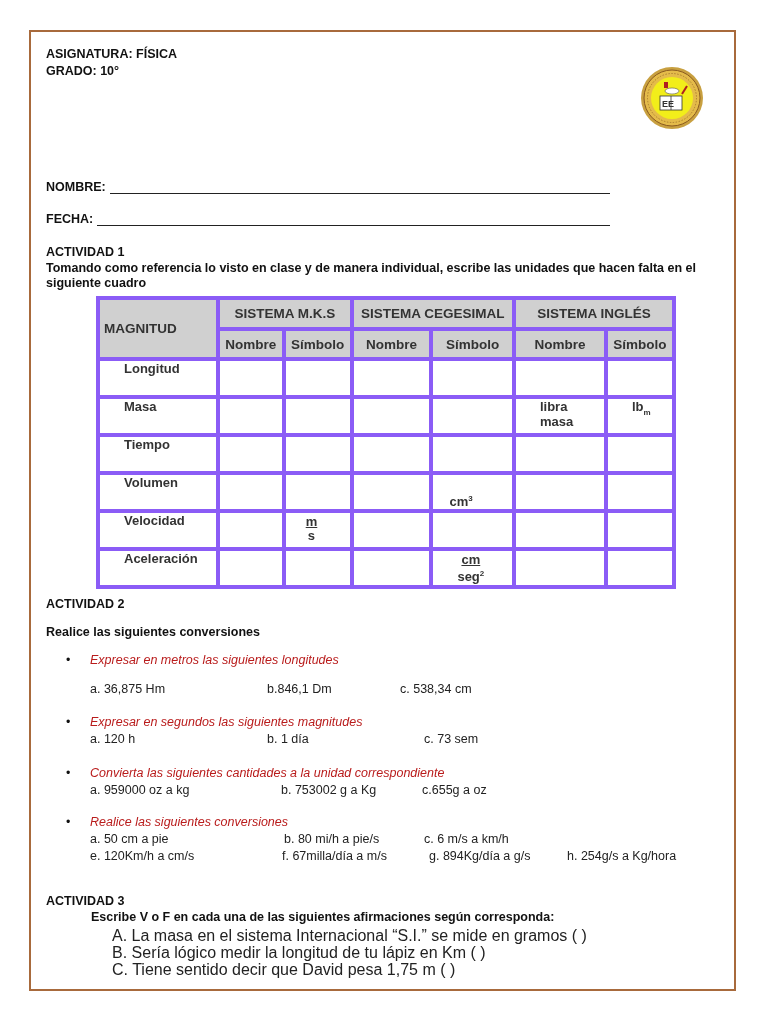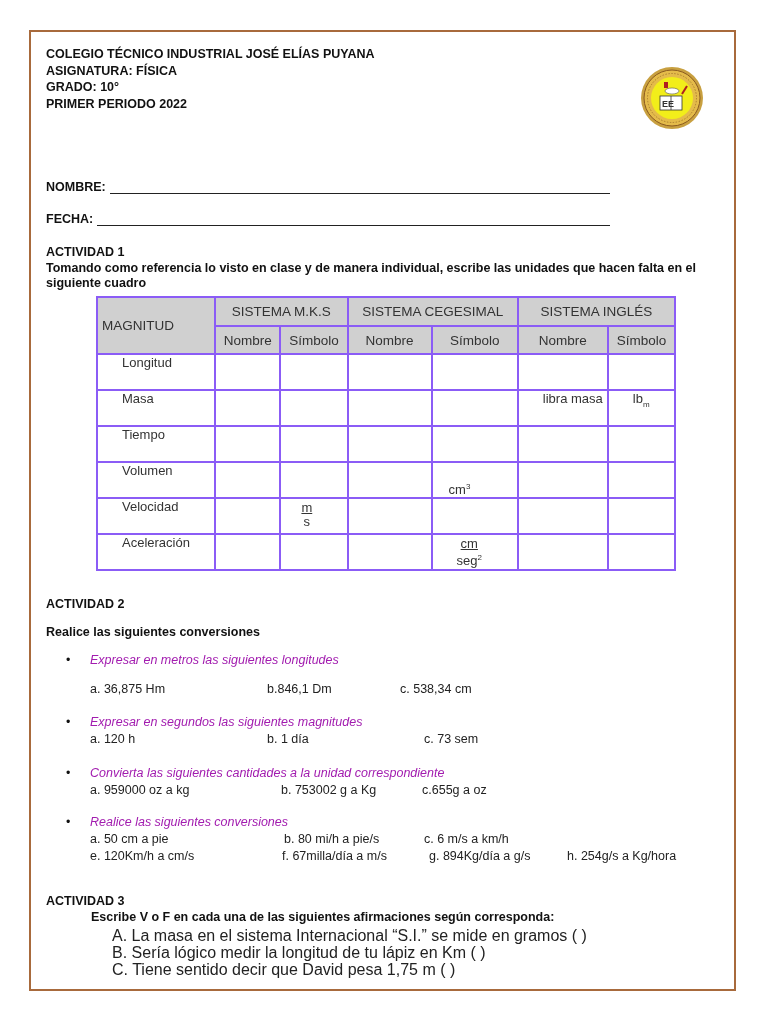--- a/index.html
+++ b/index.html
@@ -6,47 +6,45 @@
   body { width:768px; height:1024px; position:relative; overflow:hidden; font-family:"Liberation Sans", sans-serif; color:#111; }
   .frame { position:absolute; left:29px; top:30px; width:707px; height:961px; border:2px solid #a86a3c; box-sizing:border-box; }
   .header { position:absolute; left:46px; top:46px; font-weight:bold; font-size:12.5px; line-height:16.5px; }
   .header div { white-space:nowrap; }
   .logo { position:absolute; left:640px; top:66px; width:64px; height:64px; }
   .field { position:absolute; left:46px; font-weight:bold; font-size:12.5px; white-space:nowrap; display:flex; align-items:flex-end; }
   .field .line { border-bottom:1px solid #222; height:12px; margin-left:4px; }
   .act-title { position:absolute; left:46px; font-weight:bold; font-size:12.5px; white-space:nowrap; }
   .instr { position:absolute; left:46px; font-weight:bold; font-size:12.5px; line-height:15px; width:670px; }
   table.units { position:absolute; left:96px; top:296px; width:580px; border-collapse:collapse; font-size:13px; color:#333; }
-  table.units td, table.units th { border:2px solid #8b5cf6; padding:0 4px; vertical-align:top; font-weight:normal; }
+  table.units td, table.units th { border:4px solid #8b5cf6; padding:0 4px; vertical-align:top; font-weight:bold; }
   table.units th { background:#d0d0d0; text-align:center; vertical-align:middle; height:27px; font-size:13.5px; }
   table.units th.mag { text-align:left; }
   table.units th.sub { height:26px; }
   table.units td { height:34px; padding-left:24px; }
   table.units td.name { width:88px; }
   .frac { display:inline-block; text-align:center; line-height:14px; margin-top:2px; }
   .frac .num { text-decoration:underline; display:block; }
   .frac .den { display:block; }
   sup { font-size:8px; }
   sub.small { font-size:8px; }
   .bullet { position:absolute; left:66px; font-size:12.5px; }
   .bullet .dot { position:absolute; left:0; top:0; }
-  .bullet .txt { position:absolute; left:24px; top:0; font-style:italic; color:#a21caf; white-space:nowrap; }
+  .bullet .txt { position:absolute; left:24px; top:0; font-style:italic; color:#b91c1c; white-space:nowrap; }
   .row { position:absolute; font-size:12.5px; color:#222; white-space:nowrap; }
   .tf { position:absolute; left:112px; font-size:16px; color:#222; white-space:nowrap; }
 </style>
 </head>
 <body>
 
 <div class="frame"></div>
 
 <div class="header">
-  <div>COLEGIO TÉCNICO INDUSTRIAL JOSÉ ELÍAS PUYANA</div>
   <div>ASIGNATURA: FÍSICA</div>
   <div>GRADO: 10°</div>
-  <div>PRIMER PERIODO 2022</div>
 </div>
 
 <svg class="logo" viewBox="0 0 64 64">
   <circle cx="32" cy="32" r="31" fill="#c8a040"></circle>
   <circle cx="32" cy="32" r="28" fill="#e4bb4a" stroke="#8a5a20" stroke-width="1"></circle>
   <circle cx="32" cy="32" r="21" fill="#f2ee1a"></circle>
   <circle cx="32" cy="32" r="24.5" fill="none" stroke="#8a5a20" stroke-width="0.6" stroke-dasharray="1.5 1.5"></circle>
   <rect x="24" y="16" width="4" height="6" fill="#b02020"></rect>
   <ellipse cx="32" cy="25" rx="7" ry="3" fill="#fff" stroke="#555" stroke-width="0.6"></ellipse>
   <rect x="20" y="30" width="22" height="14" fill="#fff" stroke="#333" stroke-width="0.8"></rect>

